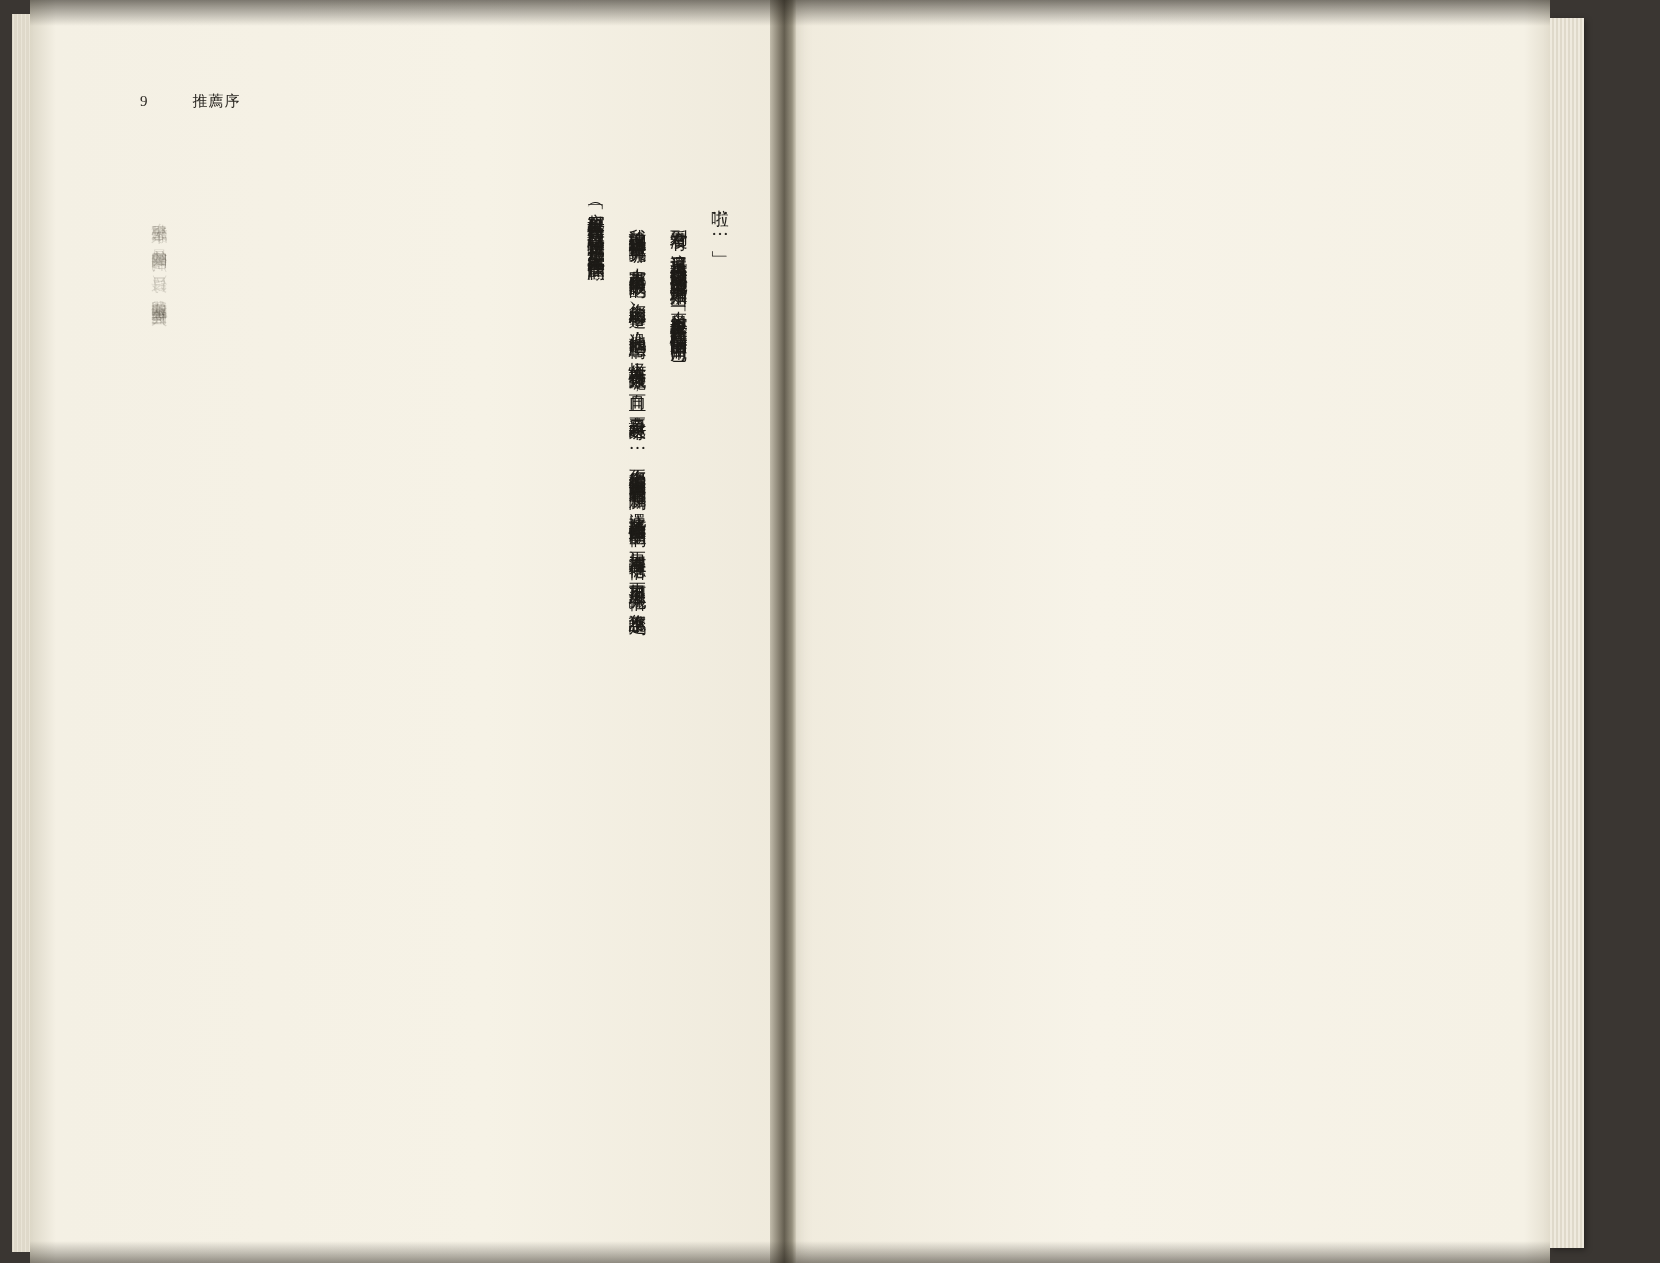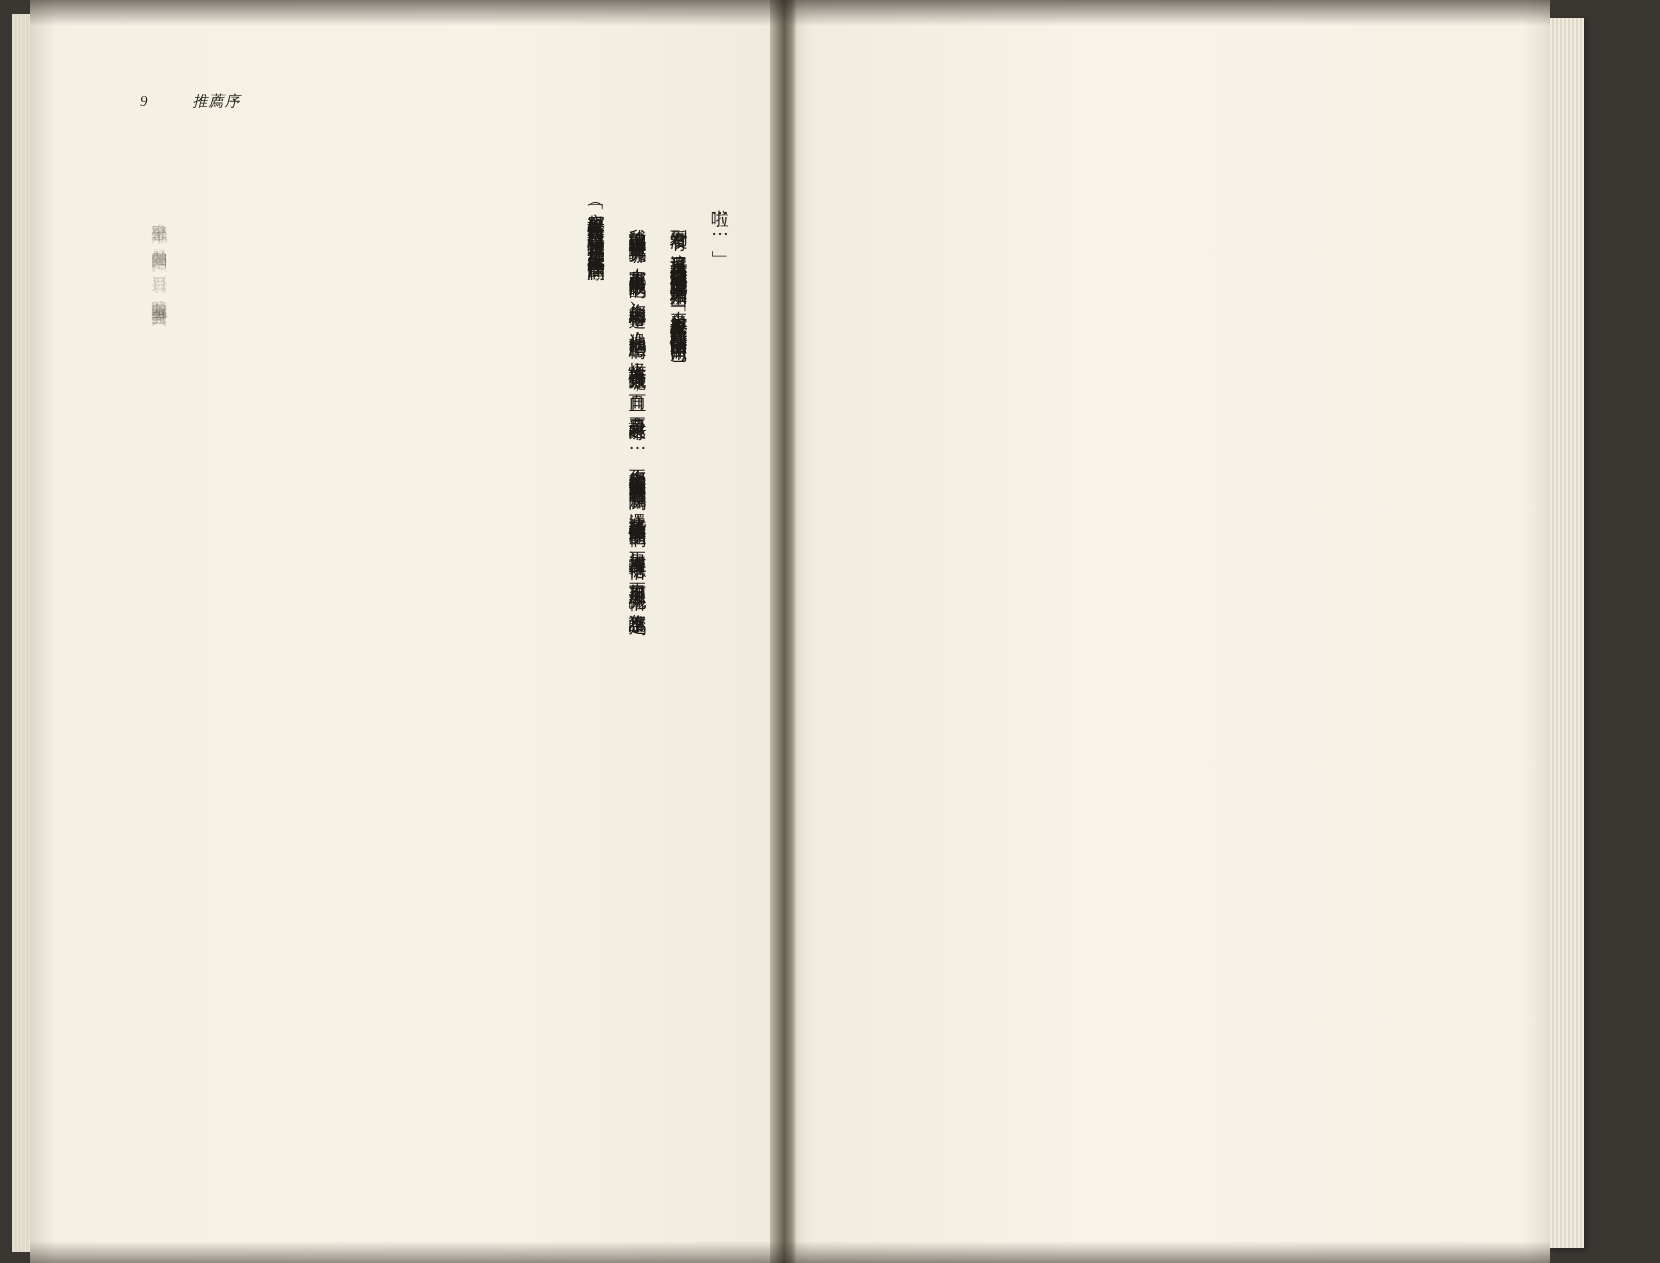--- a/index.html
+++ b/index.html
@@ -91,21 +91,20 @@
     pointer-events: none;
   }
 
   
   .header {
     position: absolute;
     font-size: 15px;
     color: #2a2722;
     letter-spacing: 1px;
     white-space: nowrap;
-    font-style: italic;
   }
   .header .folio { font-family: "Liberation Serif", serif; }
   .hdr-left  { top: 92px; left: 110px; }
   .hdr-left .folio { margin-right: 44px; }
 
   
   .vtext {
     position: absolute;
     writing-mode: vertical-rl;
     text-orientation: upright;

